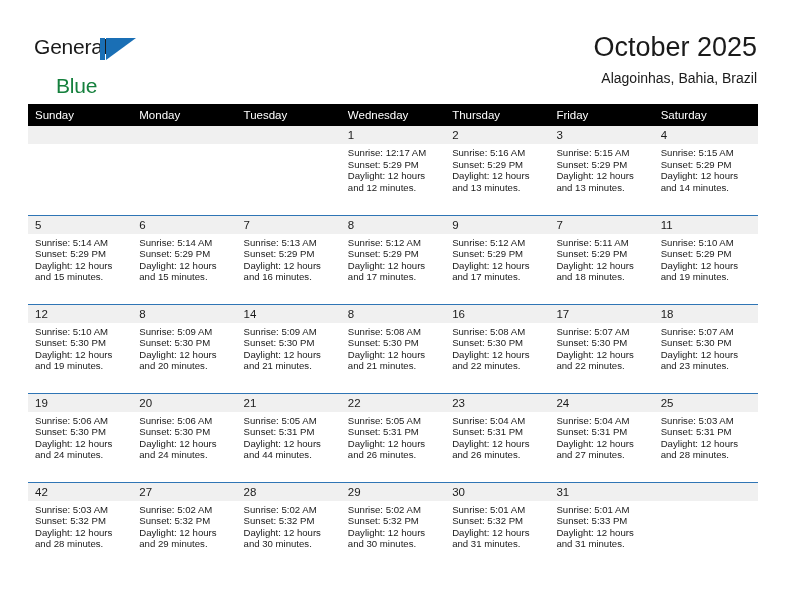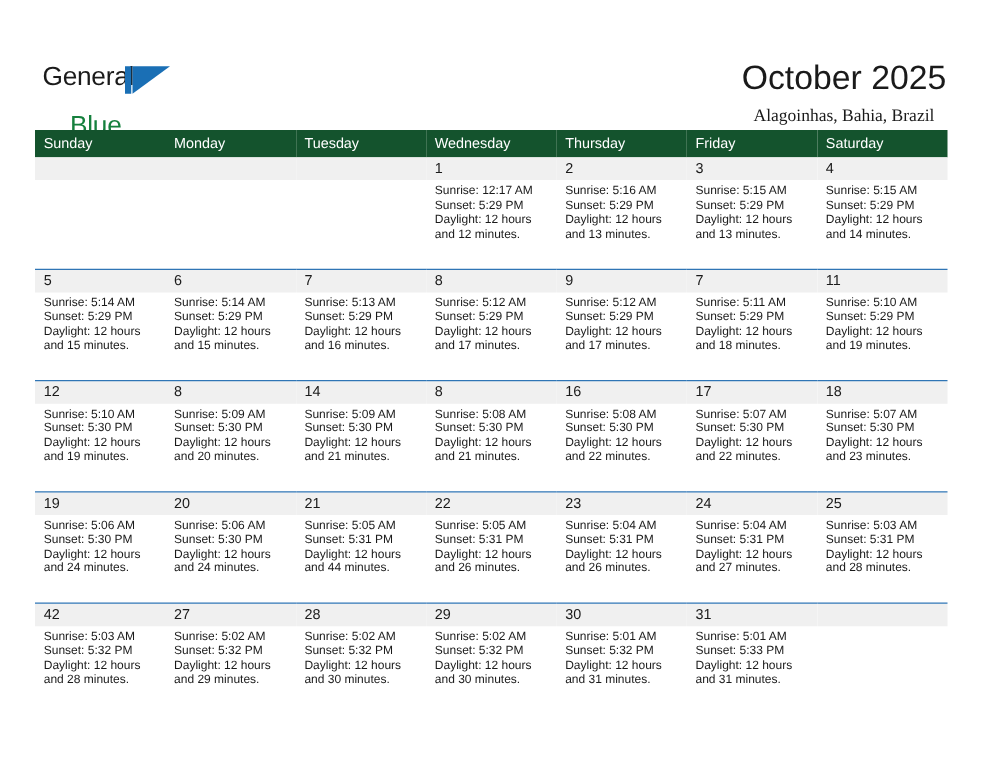--- a/index.html
+++ b/index.html
@@ -19,21 +19,21 @@
   .page {
     position: relative;
     width: 792px;
     height: 612px;
   }
 
   
   .header {
     position: absolute;
     left: 0;
-    top: 16px;
+    top: 1px;
     width: 792px;
     height: 100px;
     padding-left: 27px;
   }
 
   .logo {
     position: absolute;
     left: 34px;
     top: 34px;
     width: 110px;
@@ -84,51 +84,50 @@
     width: 0;
     height: 0;
     border-top: 22px solid #1a6fb5;
     border-right: 30px solid transparent;
   }
 
   .title-block {
     position: absolute;
     right: 35px;
     top: 30px;
-    text-align: center;
+    text-align: right;
     margin-left: 44px;
   }
   .cal-title {
     font-size: 27px;
     font-weight: normal;
     color: #1a1a1a;
     line-height: 32px;
     white-space: nowrap;
   }
   .cal-subtitle {
     margin-top: 7px;
     font-size: 14px;
     font-weight: normal;
     color: #1a1a1a;
     line-height: 17px;
     white-space: nowrap;
-    font-family: Liberation Serif, serif;
   }
 
   
   .calendar {
     position: absolute;
     left: 28px;
     top: 104px;
     width: 730px;
     border-collapse: collapse;
     table-layout: fixed;
   }
   .calendar th {
-    background: #14532d;
+    background: #000000;
     color: #ffffff;
     font-size: 11.5px;
     font-weight: normal;
     text-align: left;
     padding: 5px 0 5px 7px;
     height: 21px;
     border: none;
     vertical-align: middle;
   }
   .calendar td {

